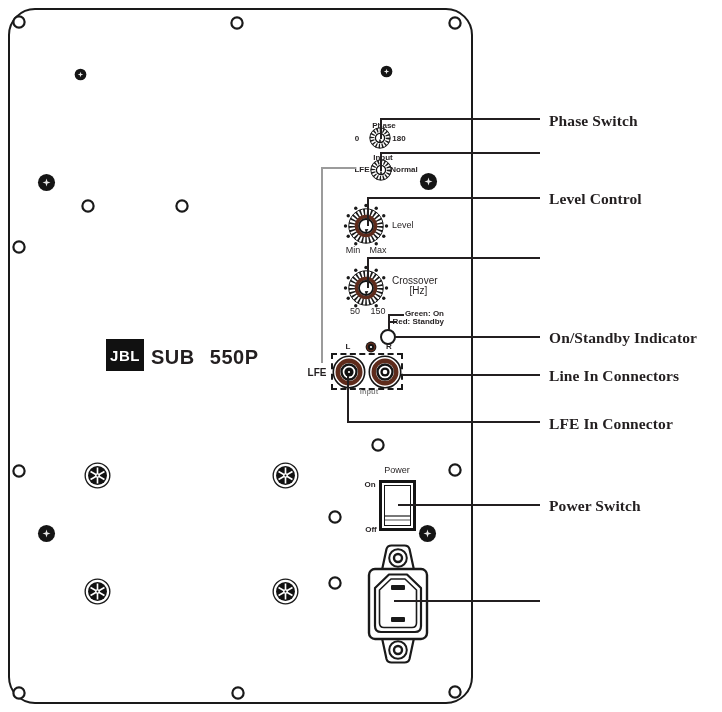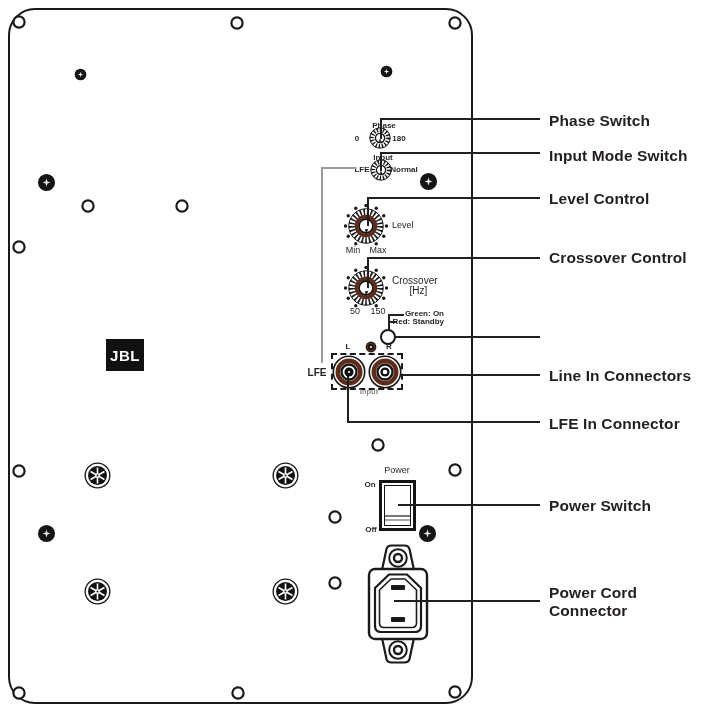--- a/index.html
+++ b/index.html
@@ -15,21 +15,21 @@
   .scr-s{width:13px;height:13px;}
   .scr-b{width:19px;height:19px;}
   .torx{width:27px;height:27px;}
   .knob{width:48px;height:48px;}
   .mini{width:26px;height:26px;}
   .rca{width:34px;height:34px;}
   .t8{font-size:8px;font-weight:bold;}
   .t8n{font-size:8px;font-weight:600;}
   .t9{font-size:9px;font-weight:normal;}
   .callout{position:absolute;left:549px;transform:translateY(-50%);font-size:15.5px;
-           font-weight:bold;letter-spacing:.1px;white-space:nowrap;}
+           font-weight:bold;letter-spacing:.1px;white-space:nowrap;font-family:Liberation Serif, serif;}
   .dashedbox{position:absolute;left:331px;top:353px;width:72px;height:37px;box-sizing:border-box;
              border:2px dashed #1a1a1a;}
   .indicator{position:absolute;left:380px;top:329px;width:16px;height:16px;box-sizing:border-box;
              border:2.2px solid #1a1a1a;border-radius:50%;background:#fff;}
   .jbl-box{position:absolute;left:106px;top:339px;width:38px;height:32px;background:#111;
            display:flex;align-items:center;justify-content:center;}
   .jbl-box span{color:#fff;font-weight:bold;font-size:15px;letter-spacing:.5px;}
   .model{position:absolute;left:151px;top:346px;font-size:20px;font-weight:bold;word-spacing:9px;letter-spacing:.5px;}
   .harman-box{position:absolute;left:105px;top:378px;width:86px;height:39px;background:#111;
               display:flex;align-items:center;justify-content:center;}
@@ -207,20 +207,21 @@
   <svg class="abs torx" style="left:84px;top:578px">
       <use href="#sym-torx"></use>
     </svg>
   <svg class="abs torx" style="left:272px;top:578px">
       <use href="#sym-torx"></use>
     </svg>
 
   <div class="jbl-box">
     <span>JBL</span>
   </div>
+  <div class="model">SUB 550P</div>
 
   <div class="abs ctr t8" style="left:384px;top:125px">Phase</div>
   <div class="abs ctr t8n" style="left:357px;top:138px">0</div>
   <div class="abs ctr t8n" style="left:399px;top:138px">180</div>
   <svg class="abs mini" style="left:367px;top:125px">
       <use href="#sym-mini-knob"></use>
     </svg>
 
   <div class="abs ctr t8" style="left:383px;top:157px">Input</div>
   <div class="abs ctr t8n" style="left:362px;top:169px">LFE</div>
@@ -295,21 +296,19 @@
   <div class="line" style="left:388px;top:314px;width:16px;height:1.6px"></div>
   <div class="line" style="left:388px;top:321px;width:9px;height:1.6px"></div>
   <div class="line" style="left:395px;top:336px;width:145px;height:2.2px"></div>
   <div class="line" style="left:402px;top:374px;width:138px;height:2.2px"></div>
   <div class="line" style="left:347px;top:376px;width:2.2px;height:47px"></div>
   <div class="line" style="left:347px;top:421px;width:193px;height:2.2px"></div>
   <div class="line" style="left:398px;top:504px;width:142px;height:2.2px"></div>
   <div class="line" style="left:394px;top:600px;width:146px;height:2.2px"></div>
 
   <div class="callout" style="top:121px">Phase Switch</div>
-  <div class="callout" style="top:156px">Input Mode Switch</div>
   <div class="callout" style="top:199px">Level Control</div>
-  <div class="callout" style="top:258px">Crossover Control</div>
+  <div class="callout" style="top:338px">On/Standby Indicator</div>
   <div class="callout" style="top:376px">Line In Connectors</div>
   <div class="callout" style="top:424px">LFE In Connector</div>
   <div class="callout" style="top:506px">Power Switch</div>
-  <div class="callout" style="top:602px;width:105px;white-space:normal;line-height:18px">Power Cord Connector</div>
 
 </div>
 
 </body></html>

